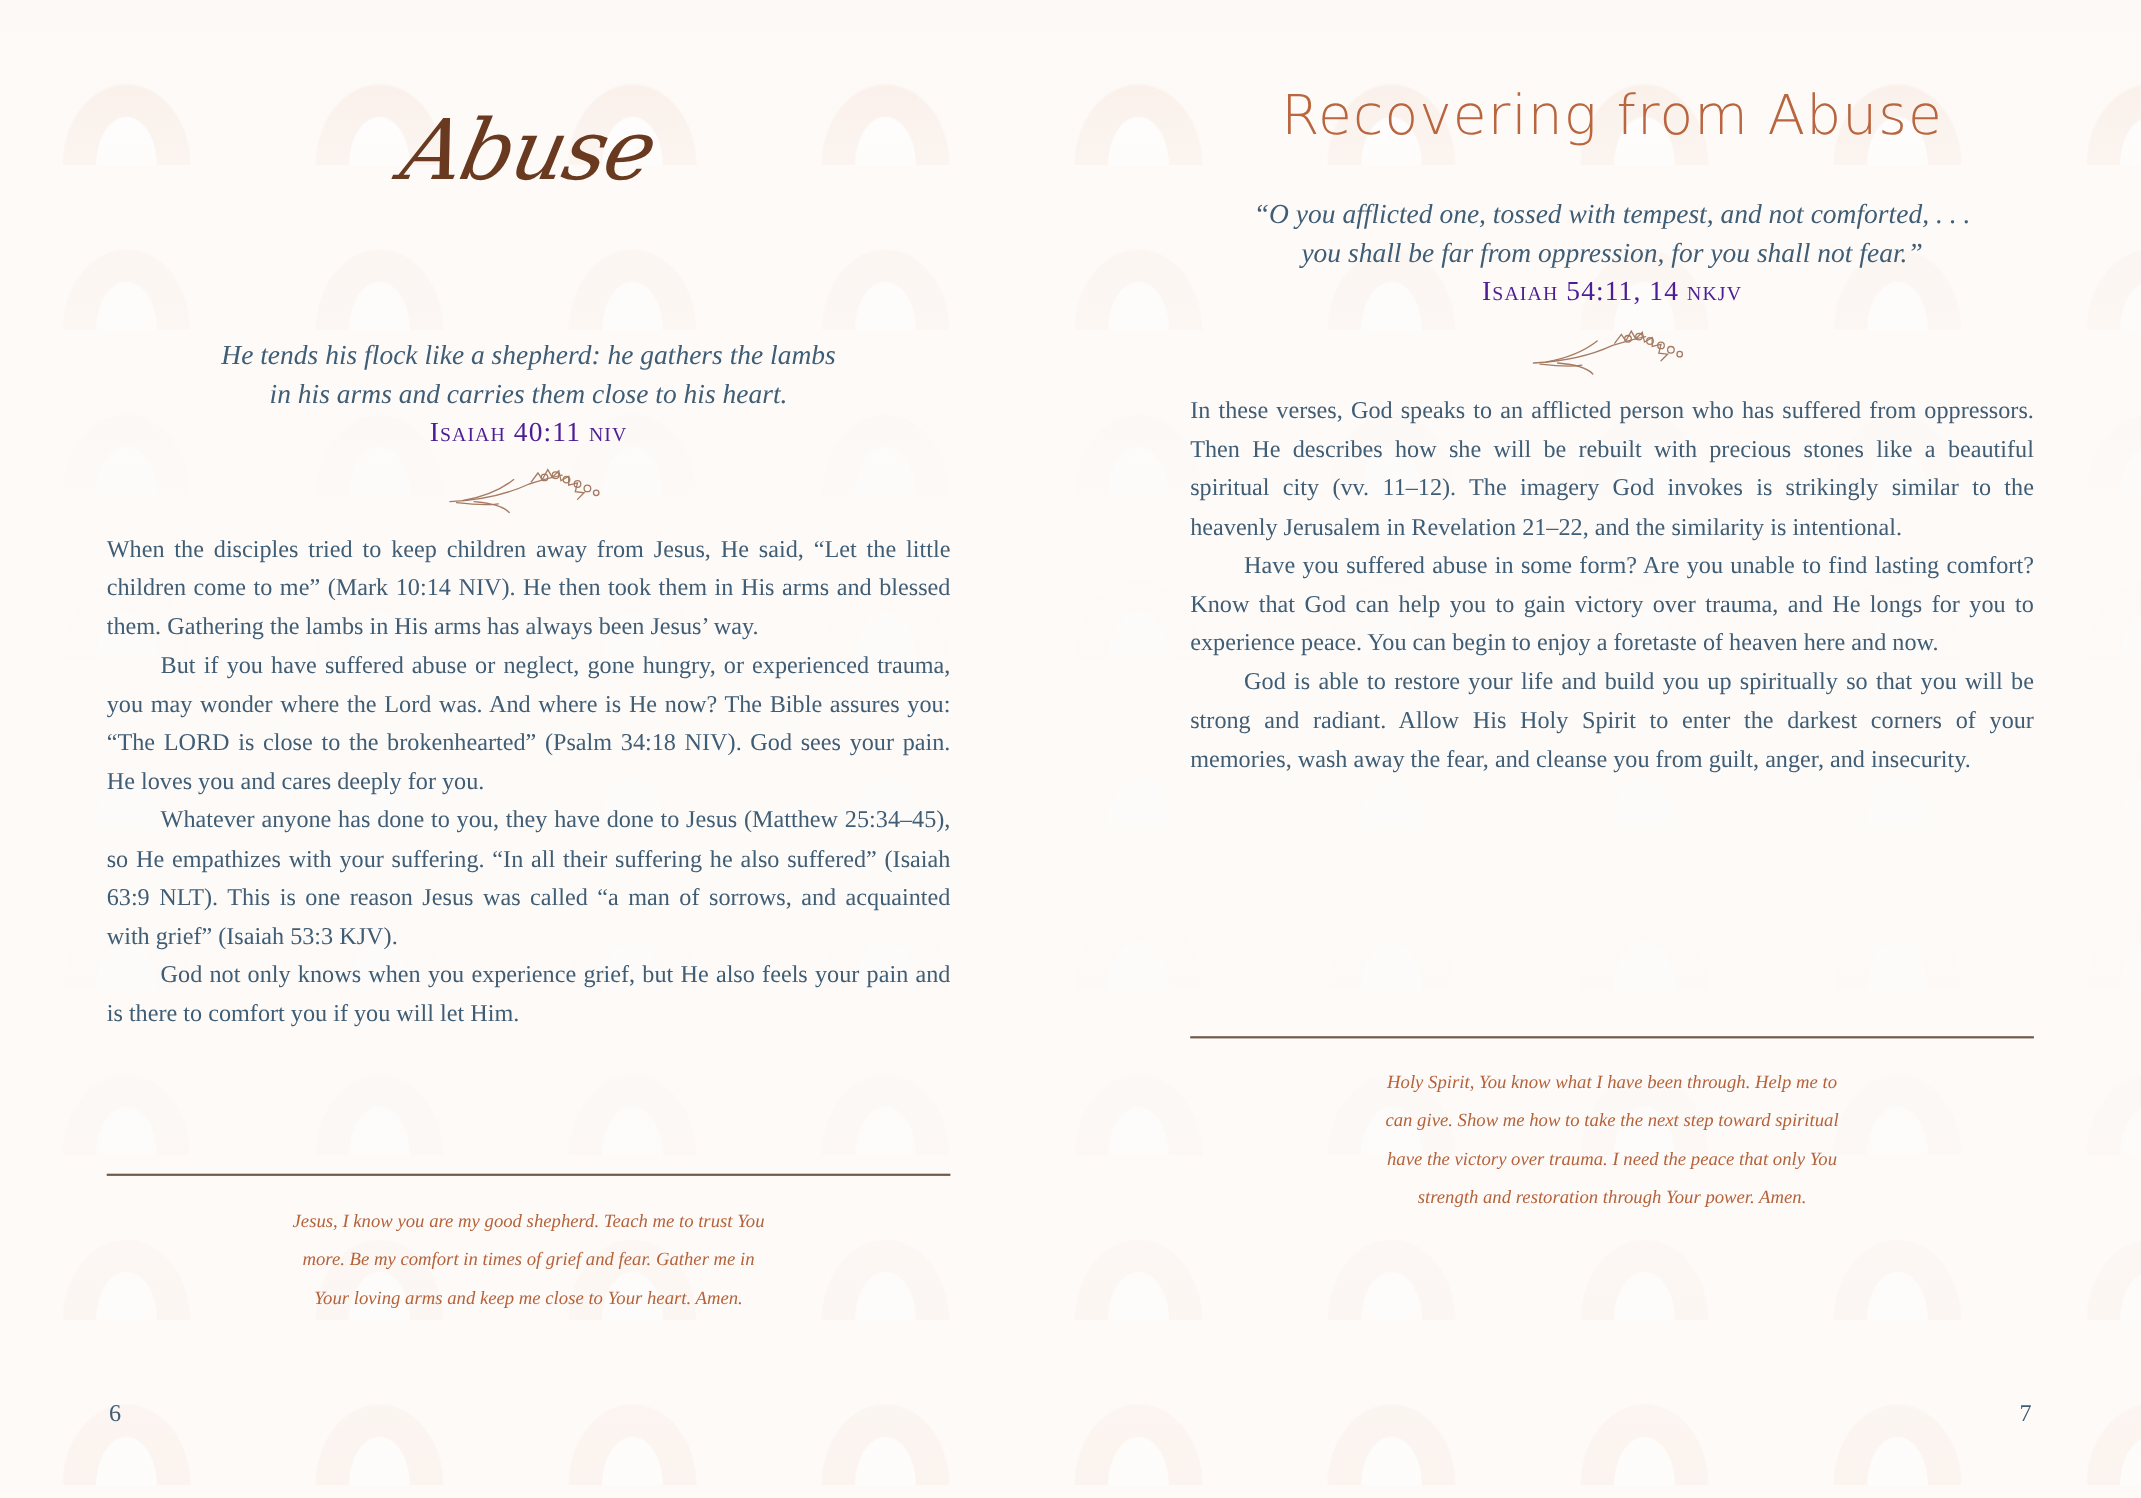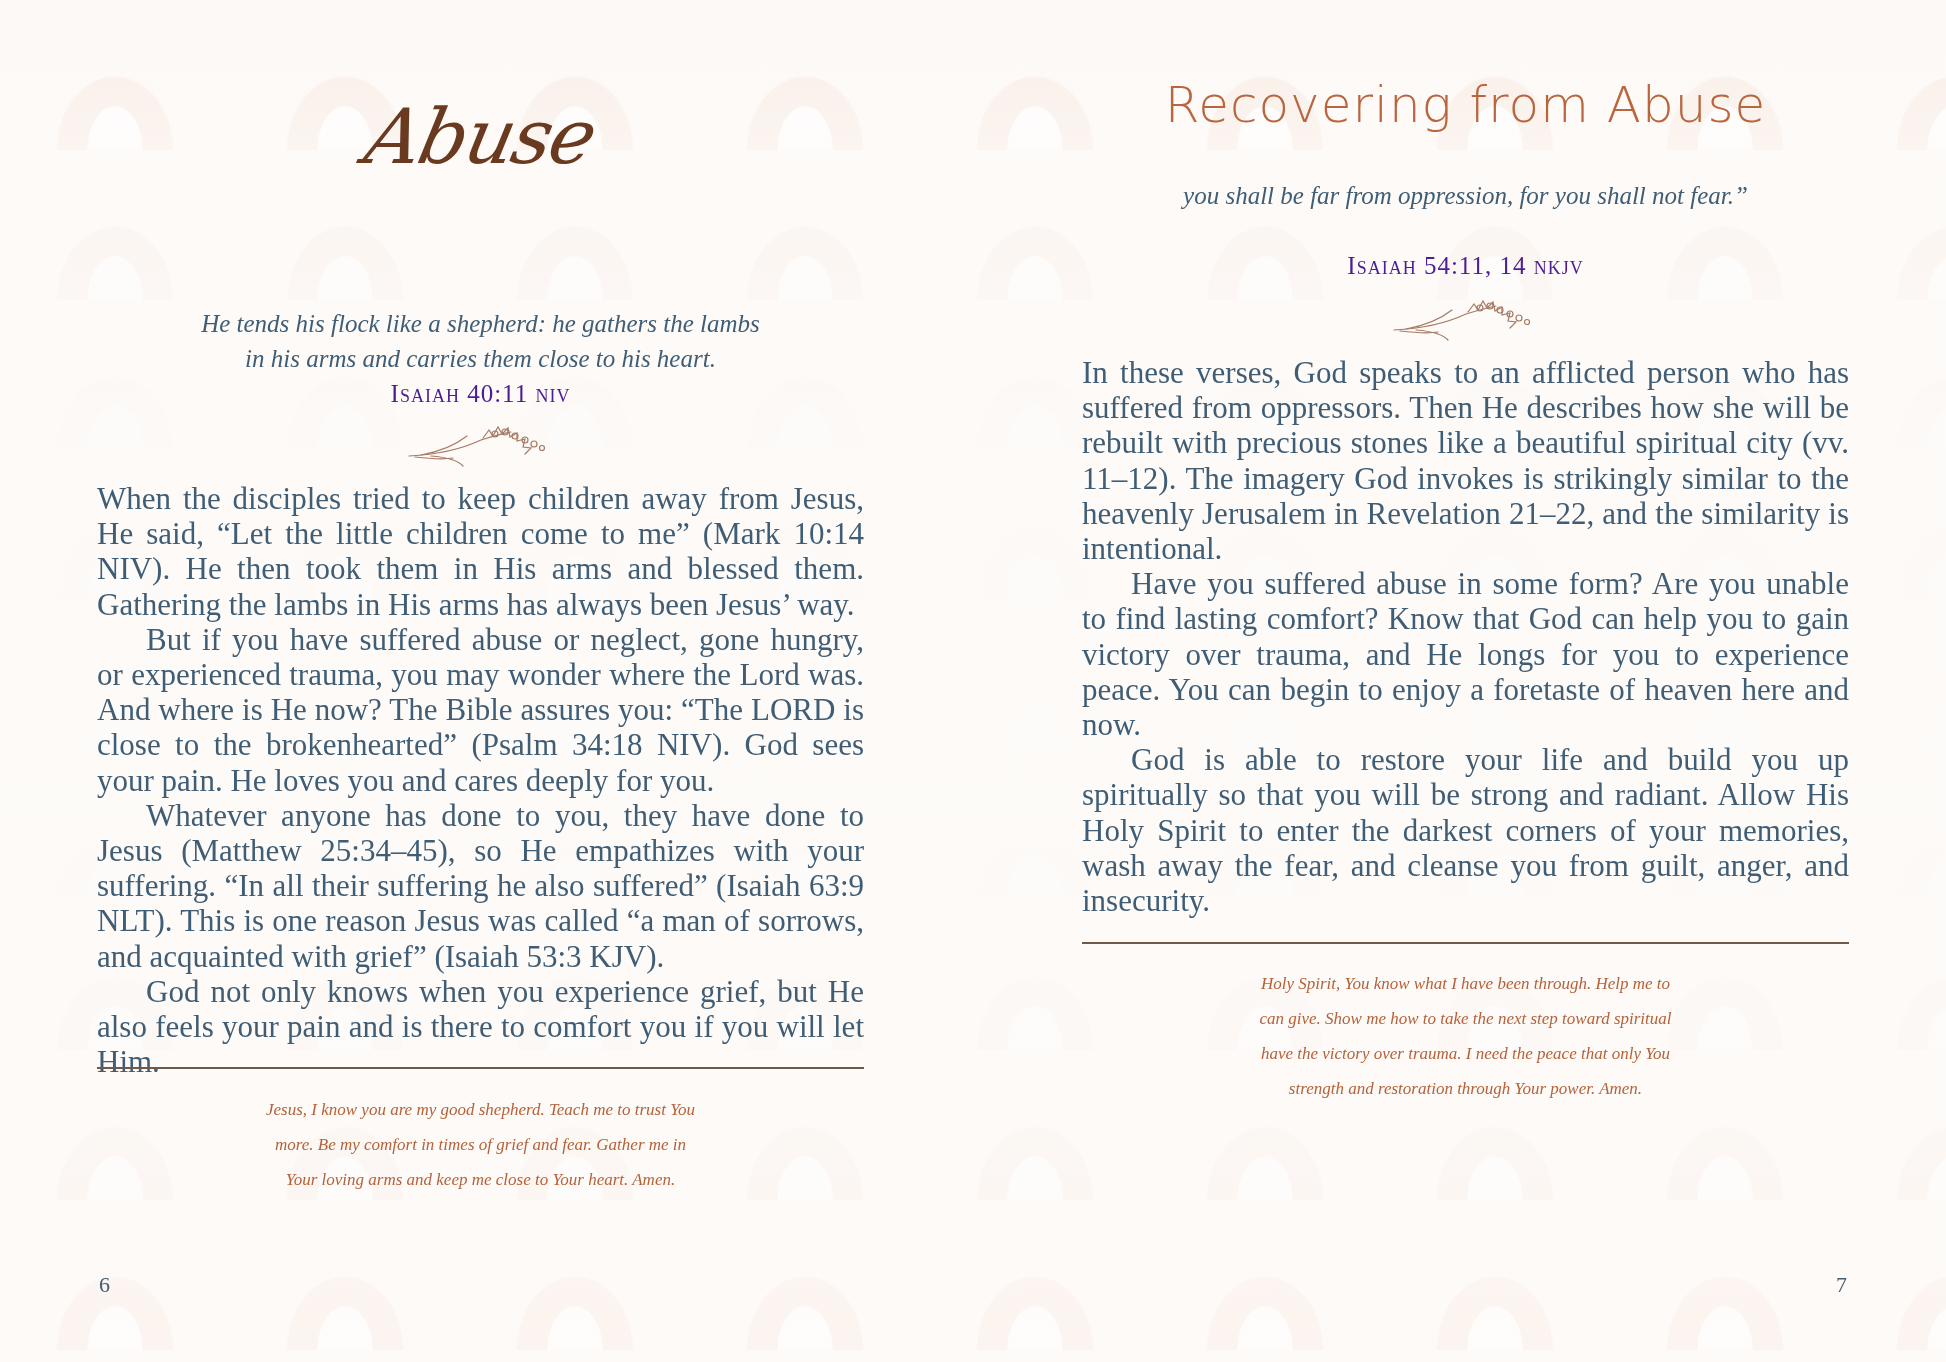--- a/index.html
+++ b/index.html
@@ -60,21 +60,21 @@
   .page-left .ref { top: 380px; }
   .page-right .ref { top: 252px; }
 
   .sprig { position: absolute; left: 50%; transform: translateX(-50%); width: 160px; height: 50px; }
   .page-left .sprig { top: 420px; }
   .page-right .sprig { top: 294px; }
 
   .body-text {
     position: absolute; left: 0; width: 767px;
     font-family: "Liberation Serif", serif; color: #3f5d75;
-    font-size: 31px; line-height: 35.2px; text-align: justify;
+    font-size: 22px; line-height: 35.2px; text-align: justify;
   }
   .page-left .body-text { top: 481px; }
   .page-right .body-text { top: 355px; }
   .body-text p { margin: 0; text-indent: 49px; }
   .body-text p:first-child { text-indent: 0; }
 
   .divider { position: absolute; left: 0; width: 767px; height: 0; border-top: 2px solid #6f5a4a; }
   .page-left .divider { top: 1067px; }
   .page-right .divider { top: 942px; }
 
@@ -132,20 +132,21 @@
     <div>Jesus, I know you are my good shepherd. Teach me to trust You</div>
     <div>more. Be my comfort in times of grief and fear. Gather me in</div>
     <div>Your loving arms and keep me close to Your heart. Amen.</div>
   </div>
   <div class="page-num">6</div>
 </div>
 
 <div class="page page-right">
   <div class="title">Recovering from Abuse</div>
   <div class="verse">
+    <div>“O you afflicted one, tossed with tempest, and not comforted, . . .</div>
     <div>you shall be far from oppression, for you shall not fear.”</div>
   </div>
   <div class="ref">Isaiah 54:11, 14 nkjv</div>
   <svg class="sprig" viewBox="0 0 160 50">
     <g fill="none" stroke="#a57a62" stroke-width="1.2" stroke-linecap="round">
       <path d="M8 36 Q50 34 80 20 Q100 14 110 12"></path>
       <path d="M20 35 Q48 30 66 16"></path>
       <path d="M30 36 Q55 38 62 46"></path>
       <path d="M14 37 Q40 40 52 38"></path>
       <path d="M82 18 l6 -8 l4 6 l5 -9 l4 7 l6 -6 l2 9 l7 -4 l0 8 l8 -2 l-2 8 l8 1 l-6 6"></path>

